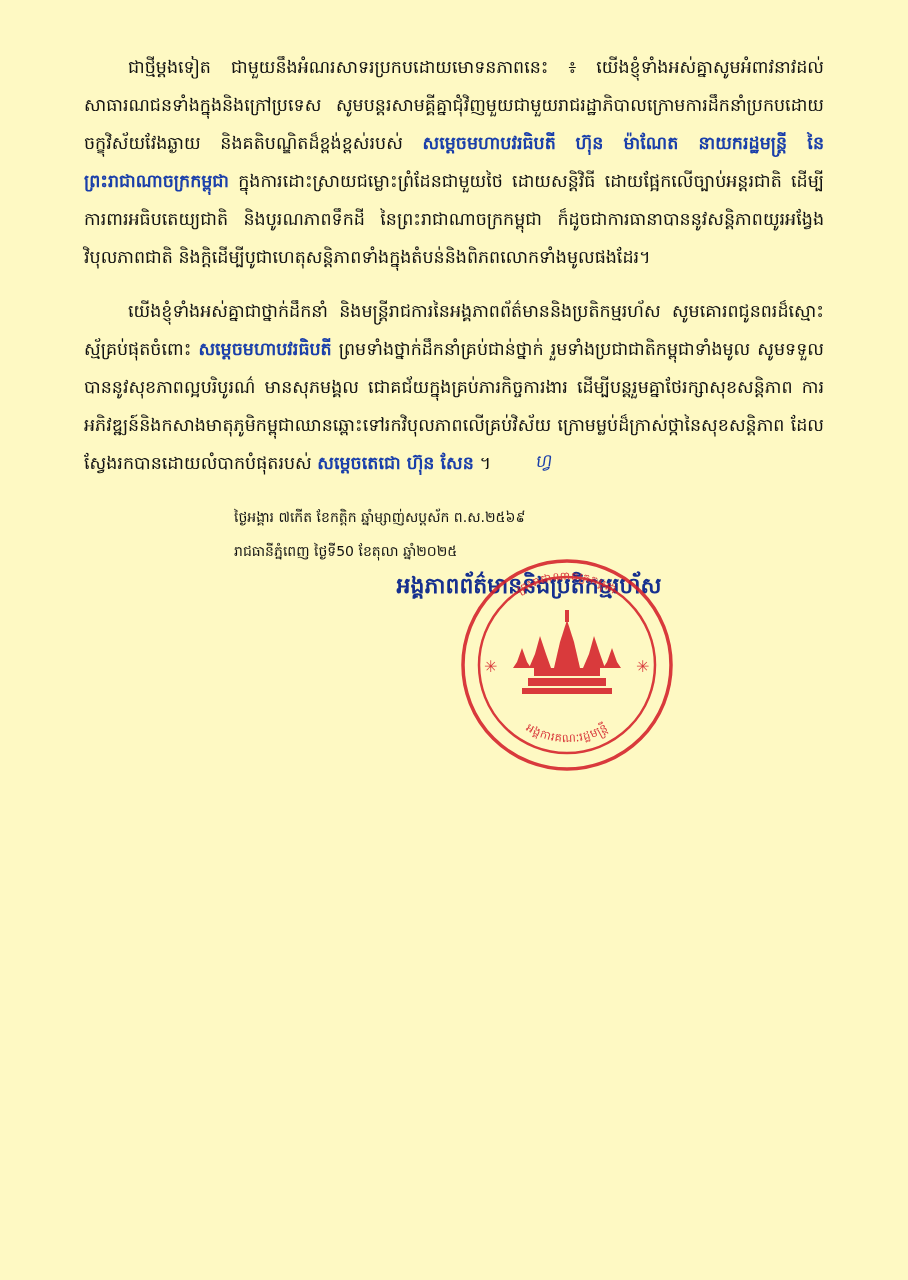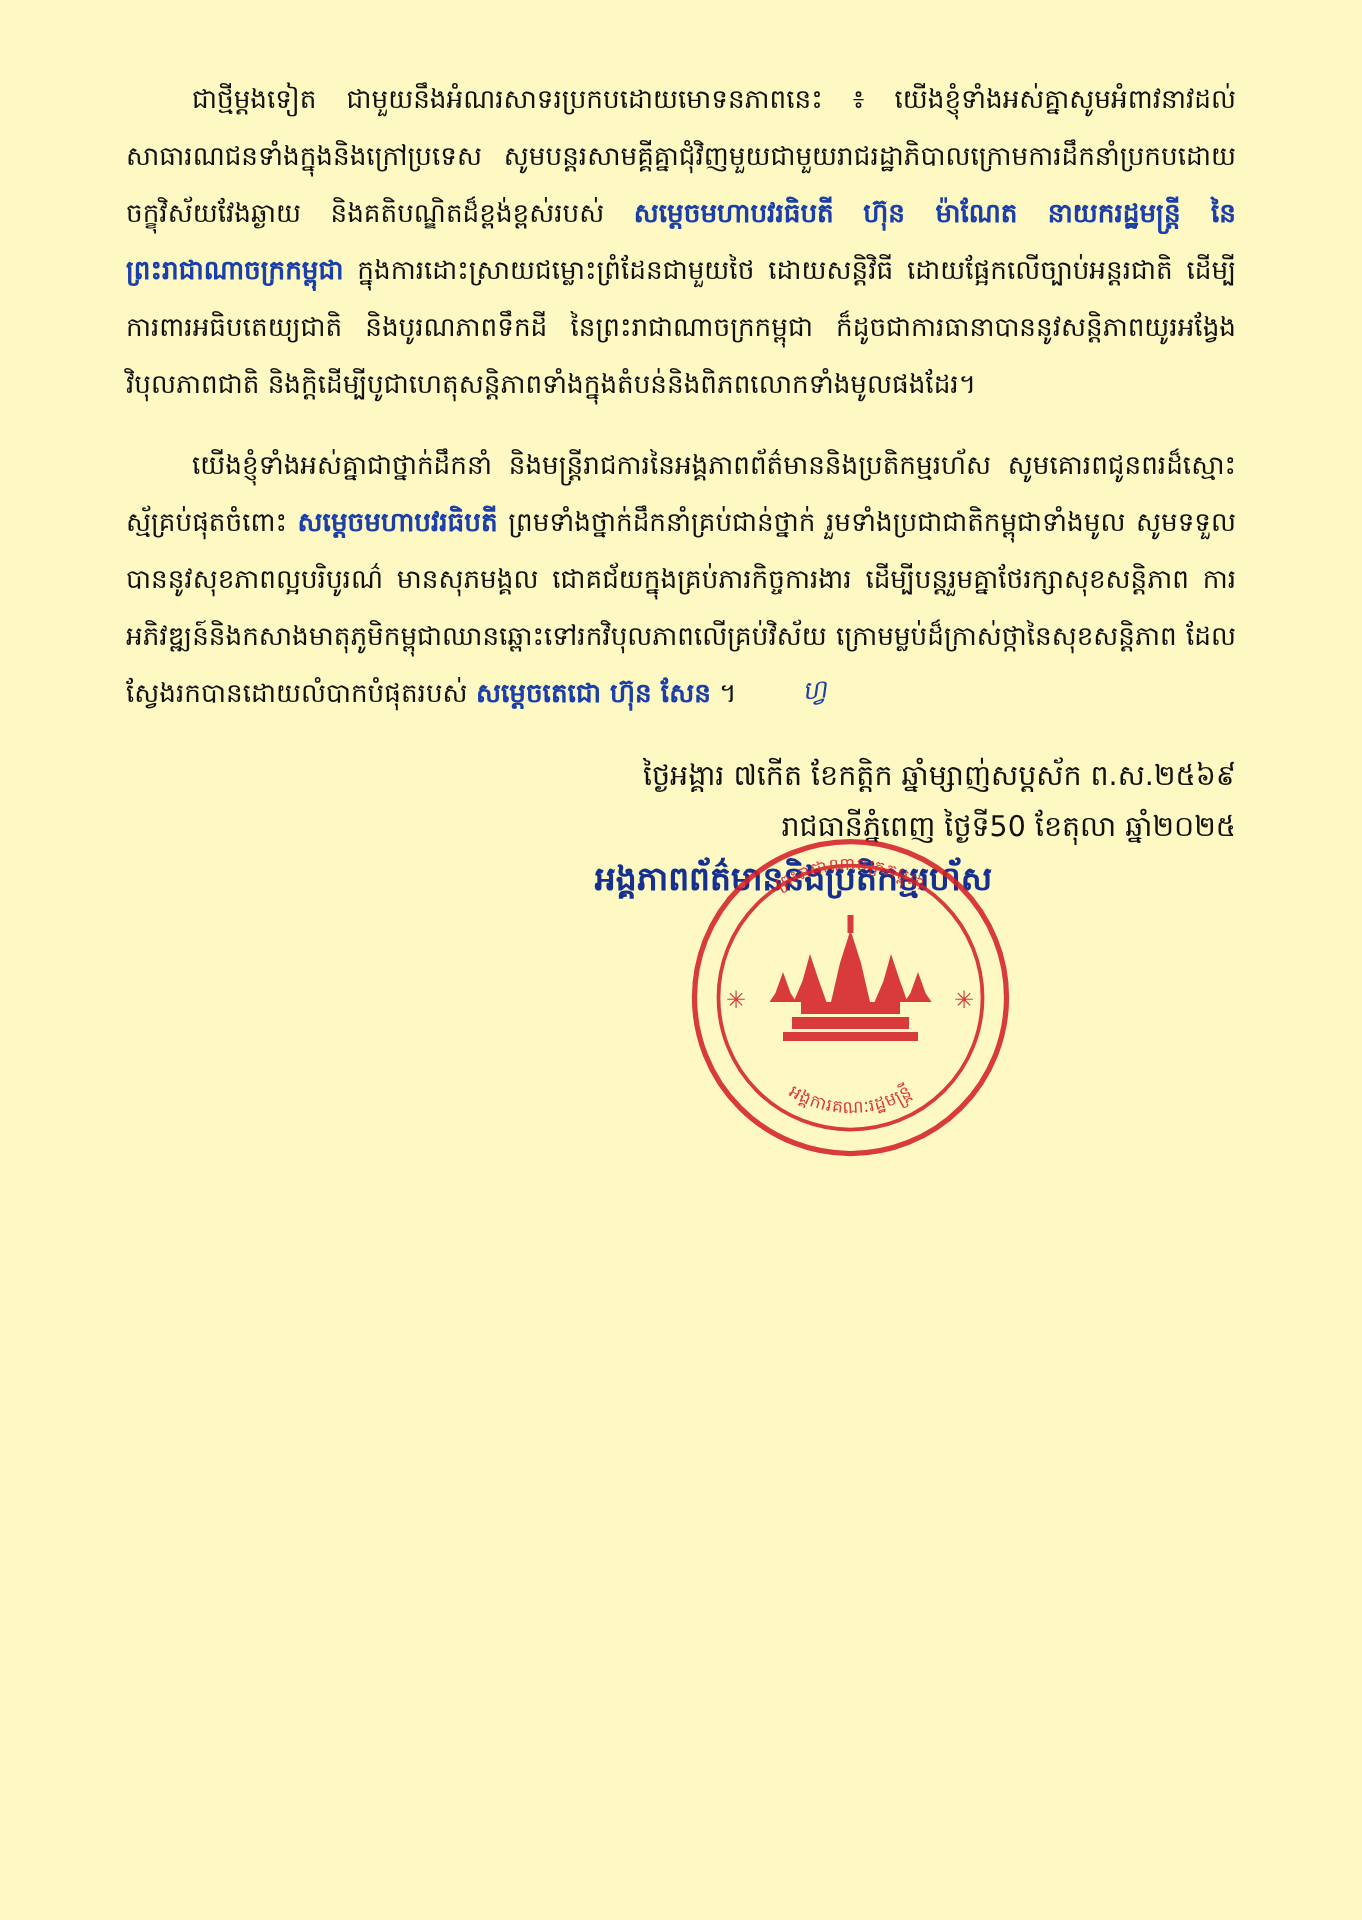--- a/index.html
+++ b/index.html
@@ -40,22 +40,22 @@
   }
   .sig-signature {
     display: inline-block;
     color: #1a3faa;
     font-style: italic;
     transform: rotate(-6deg);
     font-size: 17px;
   }
   .date-block {
     margin-top: 18px;
-    text-align: right;
-    font-size: 19px;
+    text-align: left;
+    font-size: 14px;
     line-height: 34px;
     color: #111111;
     padding-left: 150px;
   }
   .date-block div {
     white-space: nowrap;
   }
   .signer-title {
     margin-top: 4px;
     text-align: center;

